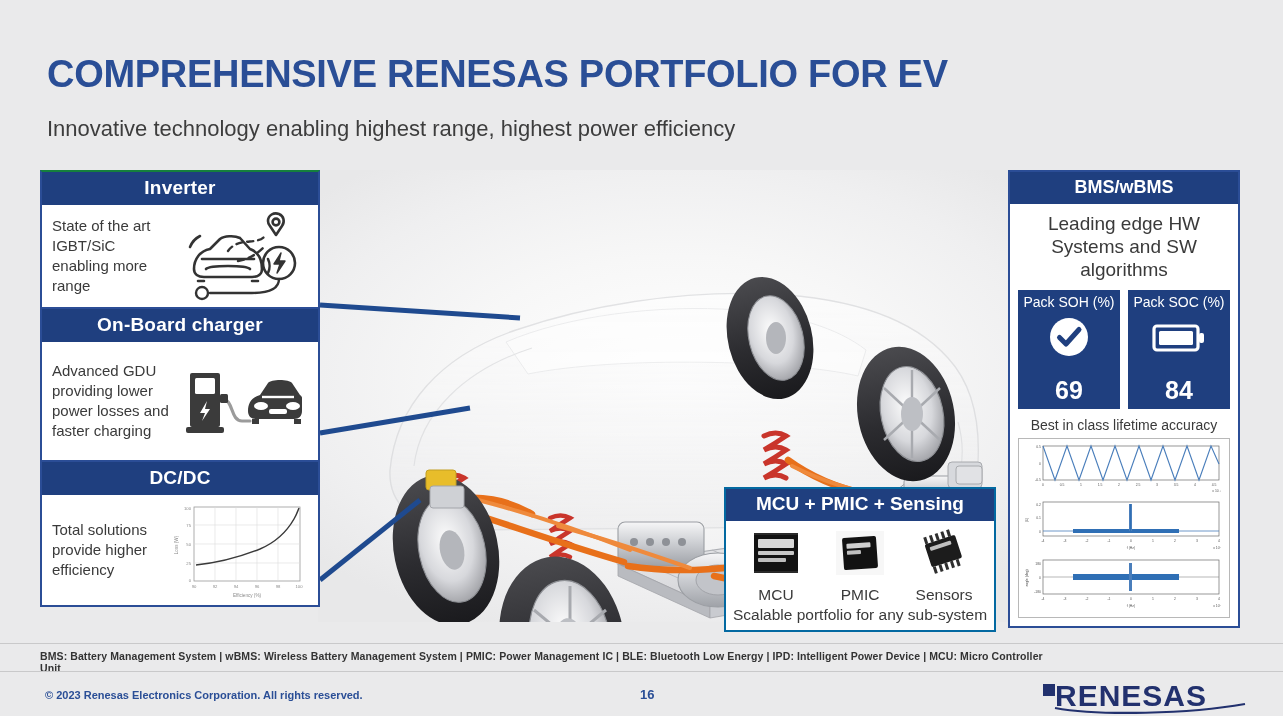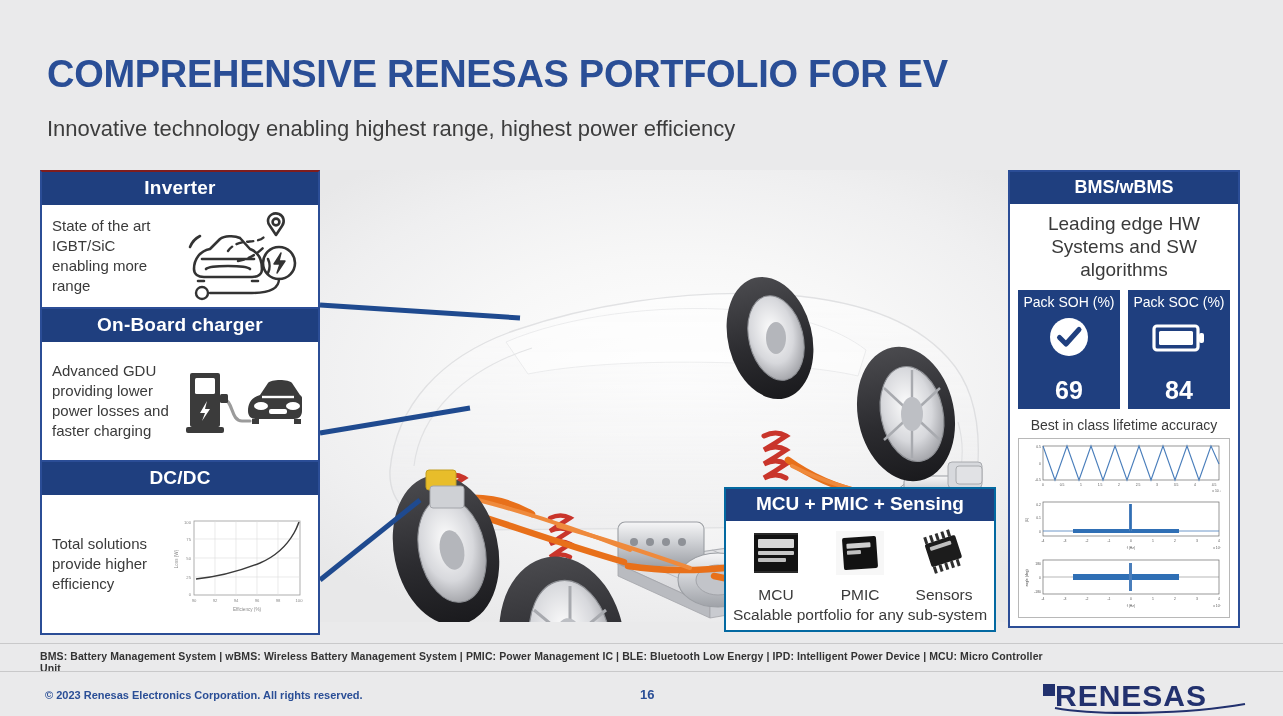--- a/index.html
+++ b/index.html
@@ -28,21 +28,21 @@
     position:absolute;left:318px;top:170px;width:690px;height:452px;
     background:
       radial-gradient(ellipse 70% 60% at 52% 46%, #ffffff 0%, #f7f7f7 45%, #efeff0 78%, #e8e8e9 100%);
     overflow:hidden;
   }
   .hero svg{position:absolute;left:0;top:0;}
 
   
   .leftcol{position:absolute;left:40px;top:170px;width:280px;}
   .panel{border:2px solid #2b4d96;border-top:none;background:#fff;}
-  .panel:first-child{border-top:2px solid #7f1d1d;}
+  .panel:first-child{border-top:2px solid #15803d;}
   .phead{
     background:#1f3f7f;color:#fff;text-align:center;
     font-size:19px;font-weight:bold;padding:5px 0 6px;
     letter-spacing:0.2px;
   }
   .pbody{
     display:flex;align-items:center;background:#fff;
     padding:15px 10px;box-sizing:border-box;
   }
   .ptext{
@@ -340,21 +340,21 @@
             <rect x="93" y="50" width="18" height="5" rx="2" fill="#fff"></rect>
             <rect x="76" y="60" width="7" height="5" fill="#3b3b3b"></rect>
             <rect x="118" y="60" width="7" height="5" fill="#3b3b3b"></rect>
           </svg>
         </div>
       </div>
     </div>
 
     <div class="panel">
       <div class="phead">DC/DC</div>
-      <div class="pbody" style="height:138px;border-radius:7px;">
+      <div class="pbody" style="height:110px;border-radius:7px;">
         <div class="ptext">Total solutions provide higher efficiency</div>
         <div class="picon">
           <svg width="138" height="102" viewBox="0 0 138 102">
             <rect x="0" y="0" width="138" height="102" fill="#ffffff"></rect>
 
             <rect x="24" y="8" width="106" height="74" fill="#fff" stroke="#9a9a9a" stroke-width="0.8"></rect>
 
             <g stroke="#dcdcdc" stroke-width="0.6">
               <line x1="45" y1="8" x2="45" y2="82"></line>
               <line x1="66" y1="8" x2="66" y2="82"></line>

